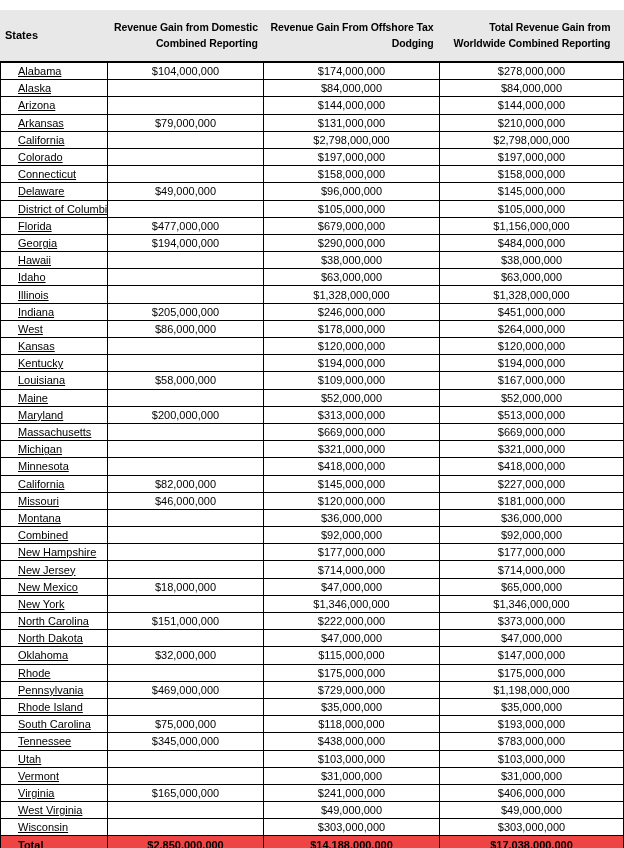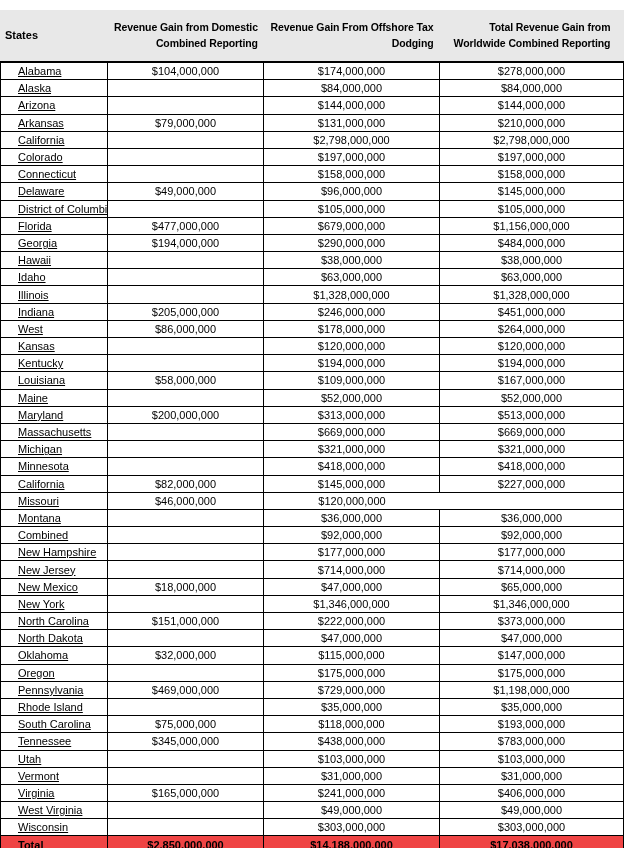--- a/index.html
+++ b/index.html
@@ -270,20 +270,21 @@
     <div class="cell state">California</div>
     <div class="cell num">$82,000,000</div>
     <div class="cell num">$145,000,000</div>
     <div class="cell num">$227,000,000</div>
   </div>
 
   <div class="row">
     <div class="cell state">Missouri</div>
     <div class="cell num">$46,000,000</div>
     <div class="cell num">$120,000,000</div>
+    <div class="cell num">$181,000,000</div>
   </div>
 
   <div class="row">
     <div class="cell state">Montana</div>
     <div class="cell num"></div>
     <div class="cell num">$36,000,000</div>
     <div class="cell num">$36,000,000</div>
   </div>
 
   <div class="row">
@@ -336,21 +337,21 @@
   </div>
 
   <div class="row">
     <div class="cell state">Oklahoma</div>
     <div class="cell num">$32,000,000</div>
     <div class="cell num">$115,000,000</div>
     <div class="cell num">$147,000,000</div>
   </div>
 
   <div class="row">
-    <div class="cell state">Oregon</div>
+    <div class="cell state">Rhode</div>
     <div class="cell num"></div>
     <div class="cell num">$175,000,000</div>
     <div class="cell num">$175,000,000</div>
   </div>
 
   <div class="row">
     <div class="cell state">Pennsylvania</div>
     <div class="cell num">$469,000,000</div>
     <div class="cell num">$729,000,000</div>
     <div class="cell num">$1,198,000,000</div>

